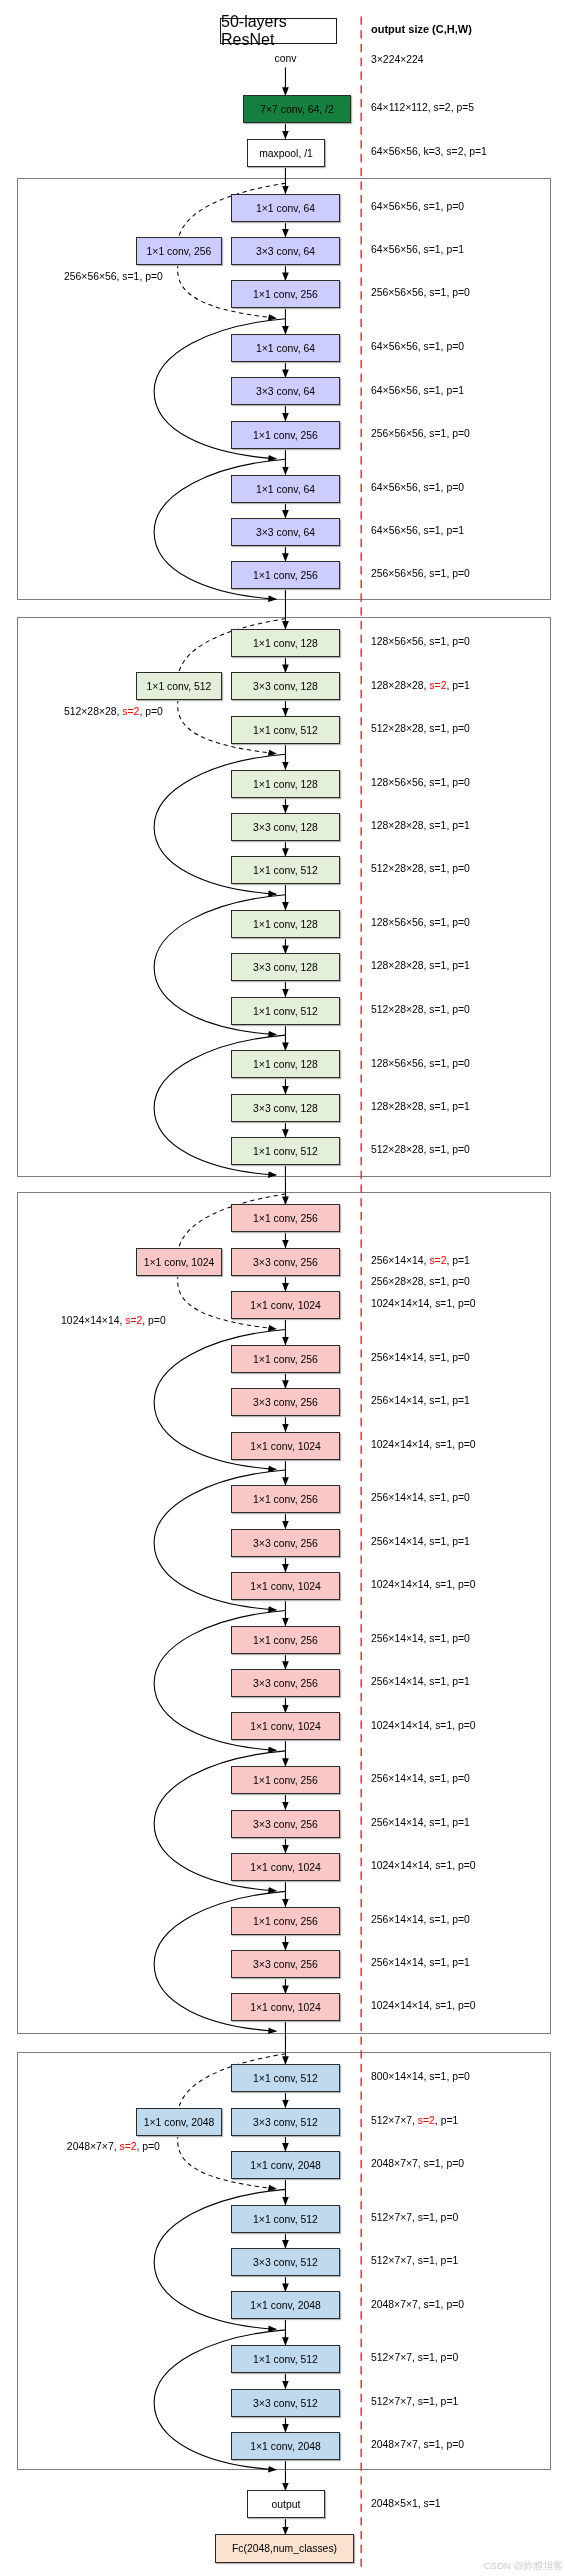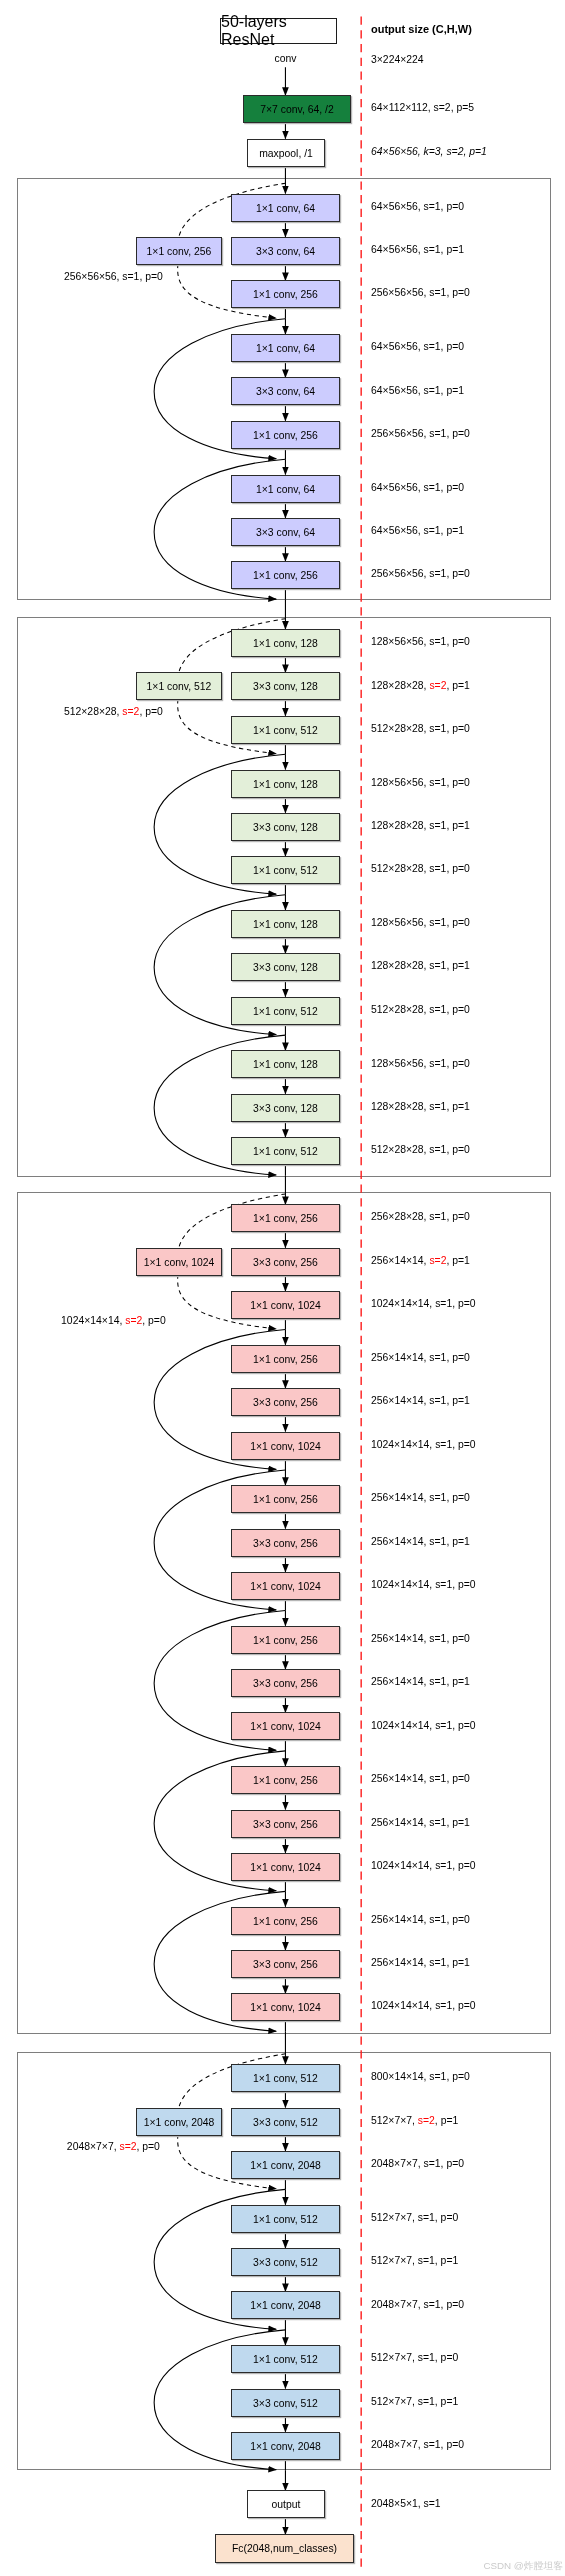--- a/index.html
+++ b/index.html
@@ -34,21 +34,21 @@
   <div class="rlabel" style="top:53px;">3×224×224</div>
 
   <div class="box" id="stem-conv" style="left: 235px; top: 95px; width: 106px; height: 26px; background: #15803d; margin-left: 8px;">
     <span>7×7 conv, 64, /2</span>
   </div>
   <div class="rlabel" style="top:101px;">64×112×112, s=2, p=5</div>
 
   <div class="box" style="left:247px;top:139px;width:76px;height:26px;background:#fff;">
     <span>maxpool, /1</span>
   </div>
-  <div class="rlabel" style="top:145px;font-style:italic;">64×56×56, k=3, s=2, p=1</div>
+  <div class="rlabel" style="top:145px;">64×56×56, k=3, s=2, p=1</div>
 
   <div class="box" style="left:247px;top:2490px;width:76px;height:26px;background:#fff;">
     <span>output</span>
   </div>
   <div class="rlabel" style="top:2497px;">2048×5×1, s=1</div>
 
   <div class="box" id="fc-box" style="left: 215px; top: 2534px; width: 137px; height: 27px; background: rgb(251, 226, 206);">
     <span>Fc(2048,num_classes)</span>
   </div>
 
@@ -196,21 +196,21 @@
     <div class="box" style="left: 231px; top: 997px; width: 107px; height: 26px; background: rgb(227, 239, 217);">1×1 conv, 512</div>
     <div class="rlabel" style="top: 1003px;">512×28×28, s=1, p=0</div>
     <div class="box" style="left: 231px; top: 1050px; width: 107px; height: 26px; background: rgb(227, 239, 217);">1×1 conv, 128</div>
     <div class="rlabel" style="top: 1057px;">128×56×56, s=1, p=0</div>
     <div class="box" style="left: 231px; top: 1094px; width: 107px; height: 26px; background: rgb(227, 239, 217);">3×3 conv, 128</div>
     <div class="rlabel" style="top: 1100px;">128×28×28, s=1, p=1</div>
     <div class="box" style="left: 231px; top: 1137px; width: 107px; height: 26px; background: rgb(227, 239, 217);">1×1 conv, 512</div>
     <div class="rlabel" style="top: 1143px;">512×28×28, s=1, p=0</div>
     <div class="stage" style="top: 1192px; height: 842px;"></div>
     <div class="box" style="left: 231px; top: 1204px; width: 107px; height: 26px; background: rgb(250, 199, 199);">1×1 conv, 256</div>
-    <div class="rlabel" style="top: 1210px;">256×28×28, s=1, p=0</div>
+    <div class="rlabel" style="top: 1275px;">256×28×28, s=1, p=0</div>
     <div class="box" style="left: 231px; top: 1248px; width: 107px; height: 26px; background: rgb(250, 199, 199);">3×3 conv, 256</div>
     <div class="rlabel" style="top: 1254px;">256×14×14, <span class="red">s=2</span>, p=1</div>
     <div class="box" style="left: 231px; top: 1291px; width: 107px; height: 26px; background: rgb(250, 199, 199);">1×1 conv, 1024</div>
     <div class="rlabel" style="top: 1297px;">1024×14×14, s=1, p=0</div>
     <div class="box" style="left: 136px; top: 1248px; width: 84px; height: 26px; background: rgb(250, 199, 199);">1×1 conv, 1024</div>
     <div class="note" style="top: 1315px;">1024×14×14, <span class="red">s=2</span>, p=0</div>
     <div class="box" style="left: 231px; top: 1345px; width: 107px; height: 26px; background: rgb(250, 199, 199);">1×1 conv, 256</div>
     <div class="rlabel" style="top: 1351px;">256×14×14, s=1, p=0</div>
     <div class="box" style="left: 231px; top: 1388px; width: 107px; height: 26px; background: rgb(250, 199, 199);">3×3 conv, 256</div>
     <div class="rlabel" style="top: 1394px;">256×14×14, s=1, p=1</div>

